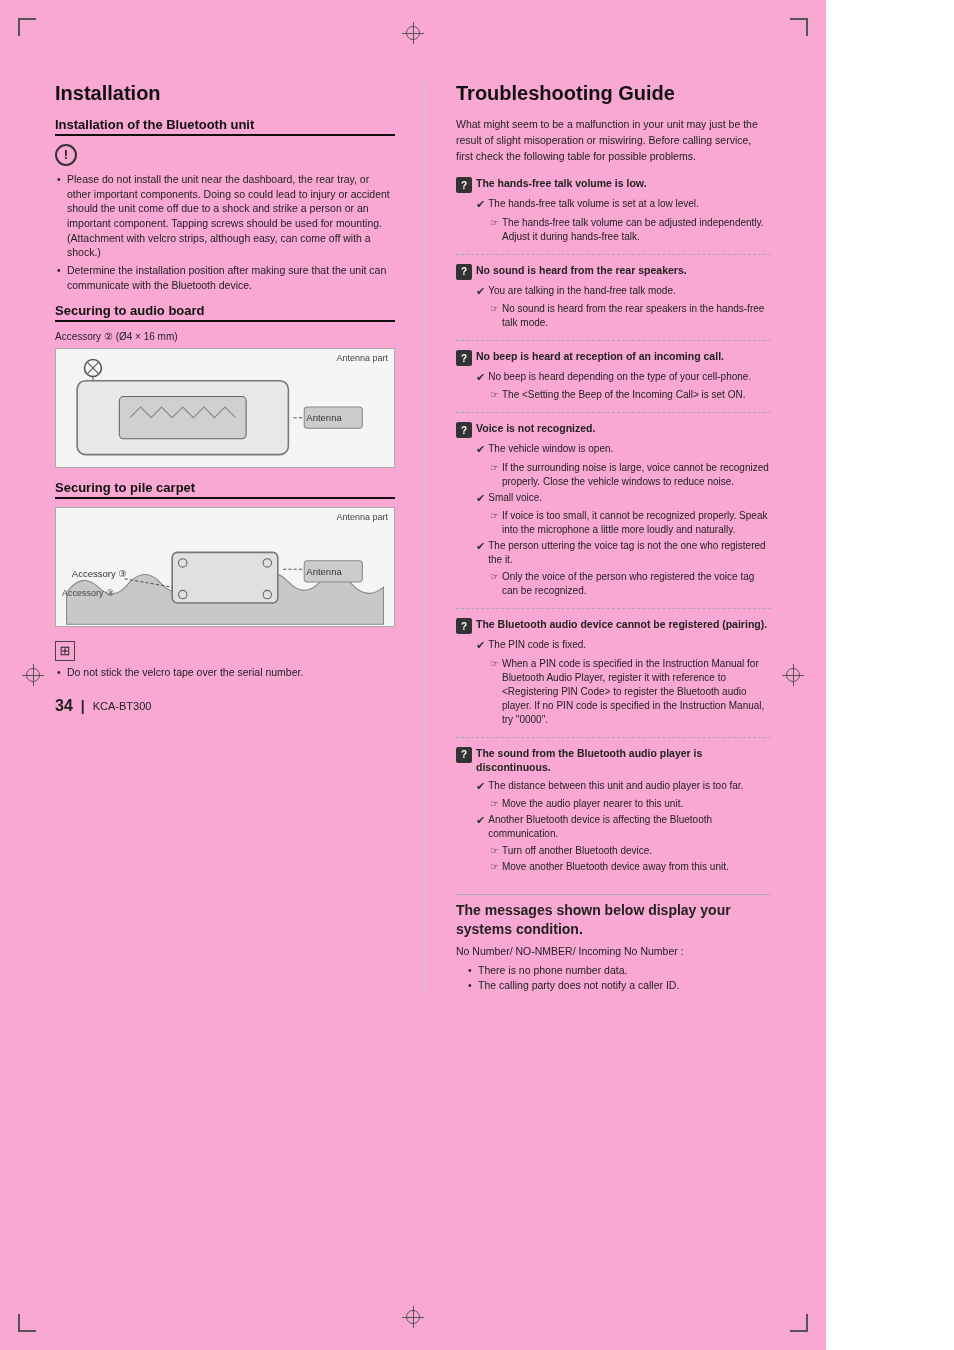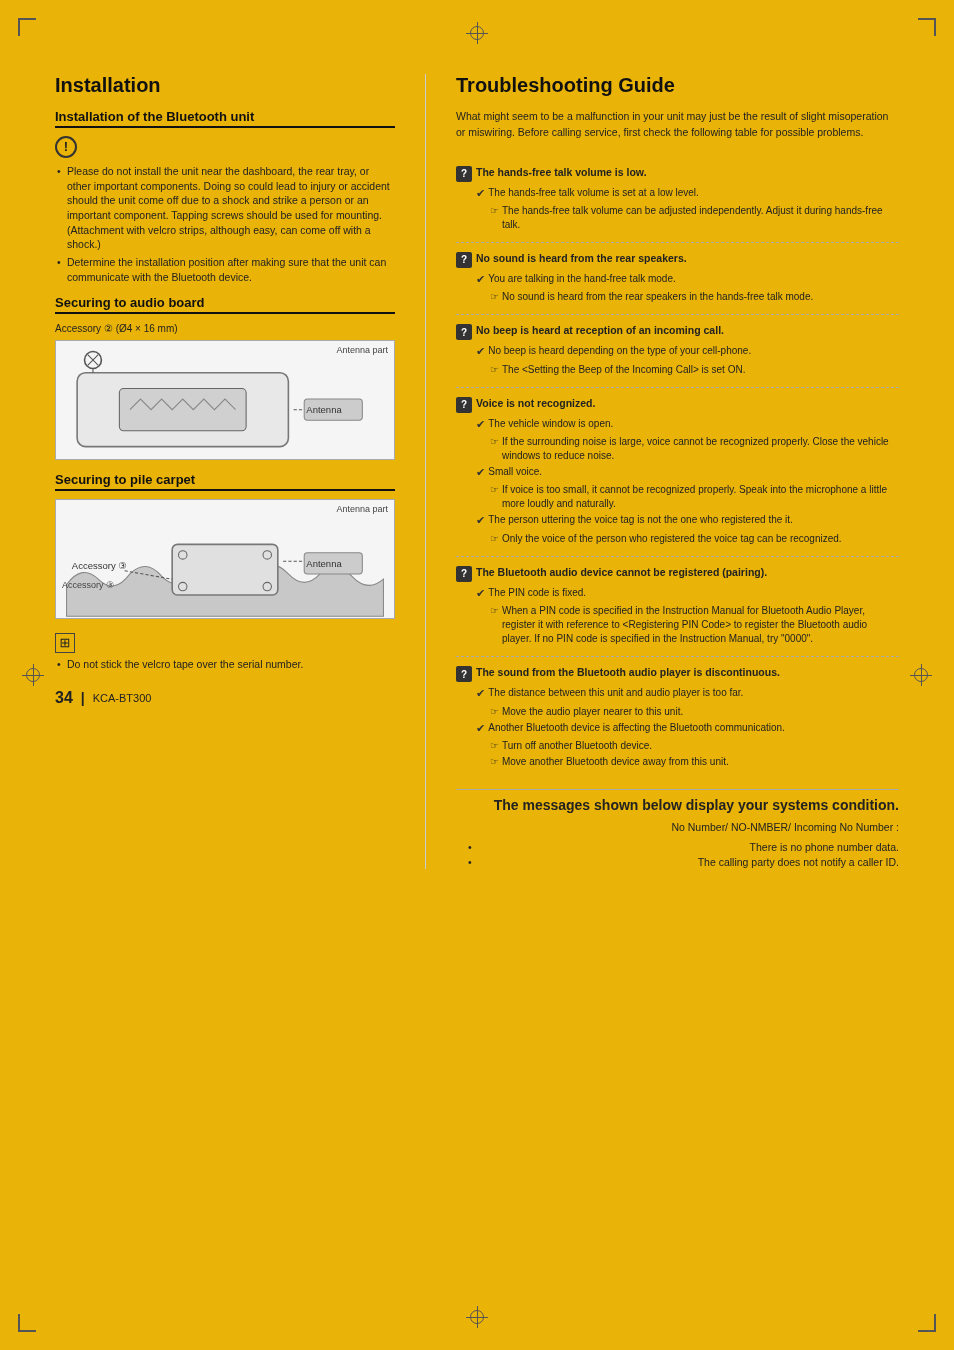--- a/index.html
+++ b/index.html
@@ -5,25 +5,25 @@
     * { box-sizing: border-box; margin: 0; padding: 0; }
     body {
       background: #fff;
       font-family: Arial, Helvetica, sans-serif;
       font-size: 11px;
       color: #222;
       width: 954px;
       min-height: 1350px;
     }
     .page {
-      width: 954px;
+      width: 826px;
       min-height: 1350px;
-      background: #eab308;
+      background: #f9a8d4;
       position: relative;
-      padding: 24px 0;
+      padding: 32px 0;
     }
     
     .corner-mark {
       position: absolute;
       width: 18px;
       height: 18px;
       border-color: #555;
       border-style: solid;
     }
     .corner-tl { top: 18px; left: 18px; border-width: 2px 0 0 2px; }
@@ -159,21 +159,21 @@
       font-weight: bold;
     }
     .model-number {
       font-size: 11px;
     }
 
     
     .intro-text {
       font-size: 10.5px;
       line-height: 1.5;
-      margin-bottom: 24px;
+      margin-bottom: 12px;
     }
     .trouble-item {
       border-bottom: 1px dashed #aaa;
       padding-bottom: 8px;
       margin-bottom: 8px;
     }
     .trouble-item:last-child {
       border-bottom: none;
     }
     .trouble-header {
@@ -229,21 +229,20 @@
     }
     .arrow-mark {
       flex-shrink: 0;
       font-size: 10px;
     }
 
     .messages-section {
       margin-top: 10px;
       padding-top: 6px;
       border-top: 1px solid #aaa;
-      text-align: right;
     }
     .messages-title {
       font-size: 14px;
       font-weight: bold;
       margin-bottom: 6px;
       line-height: 1.3;
     }
     .messages-body {
       font-size: 10.5px;
       line-height: 1.5;

